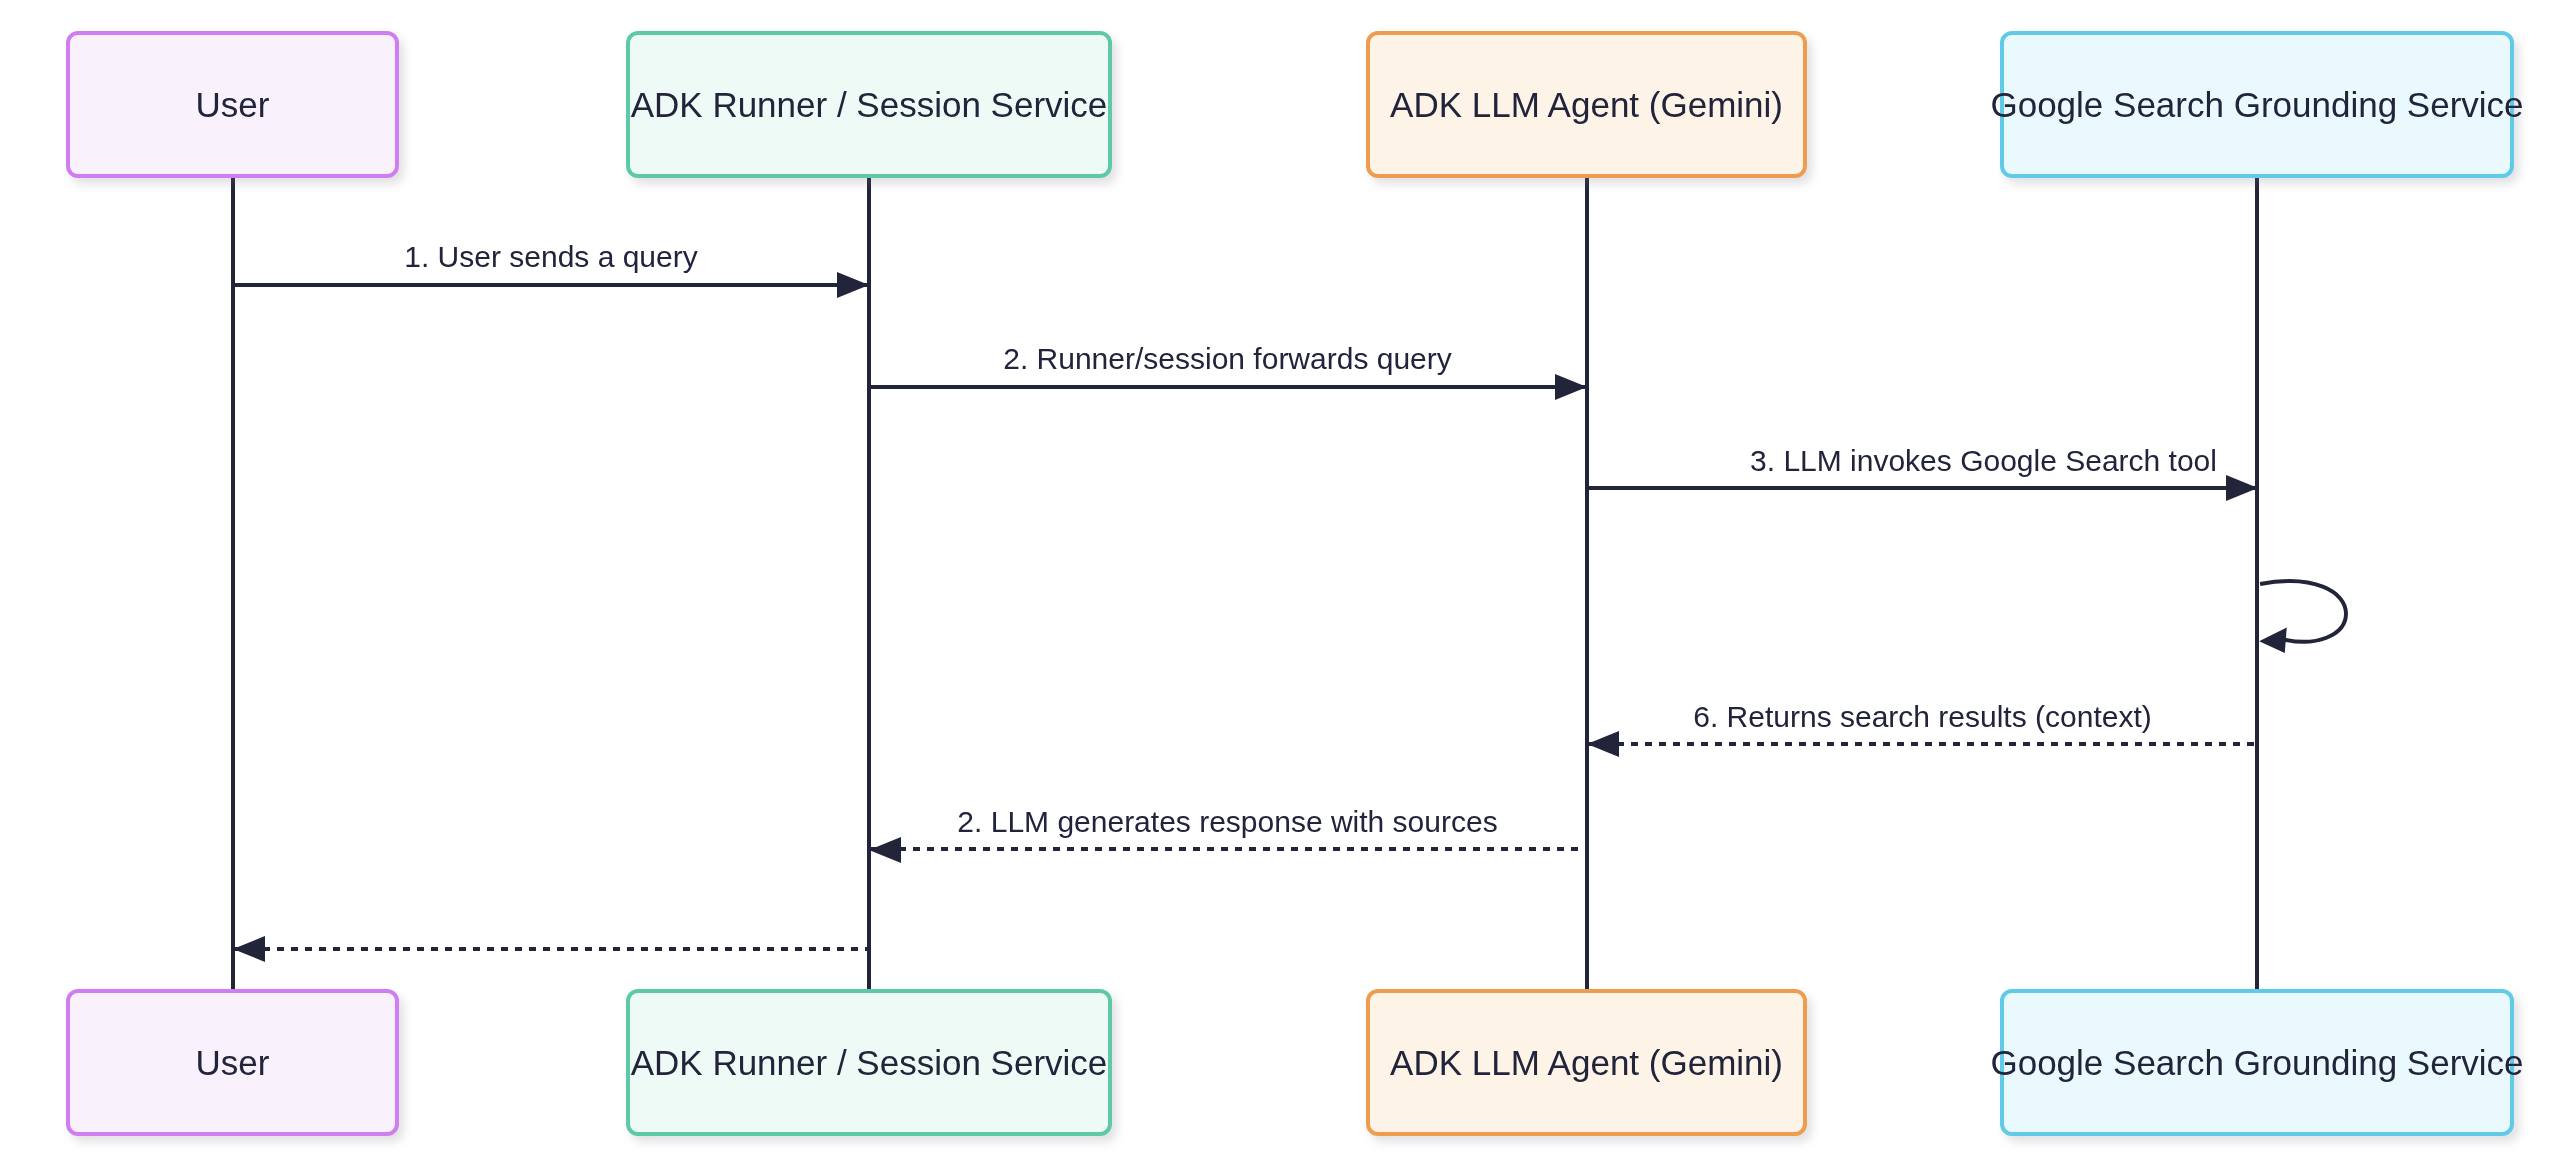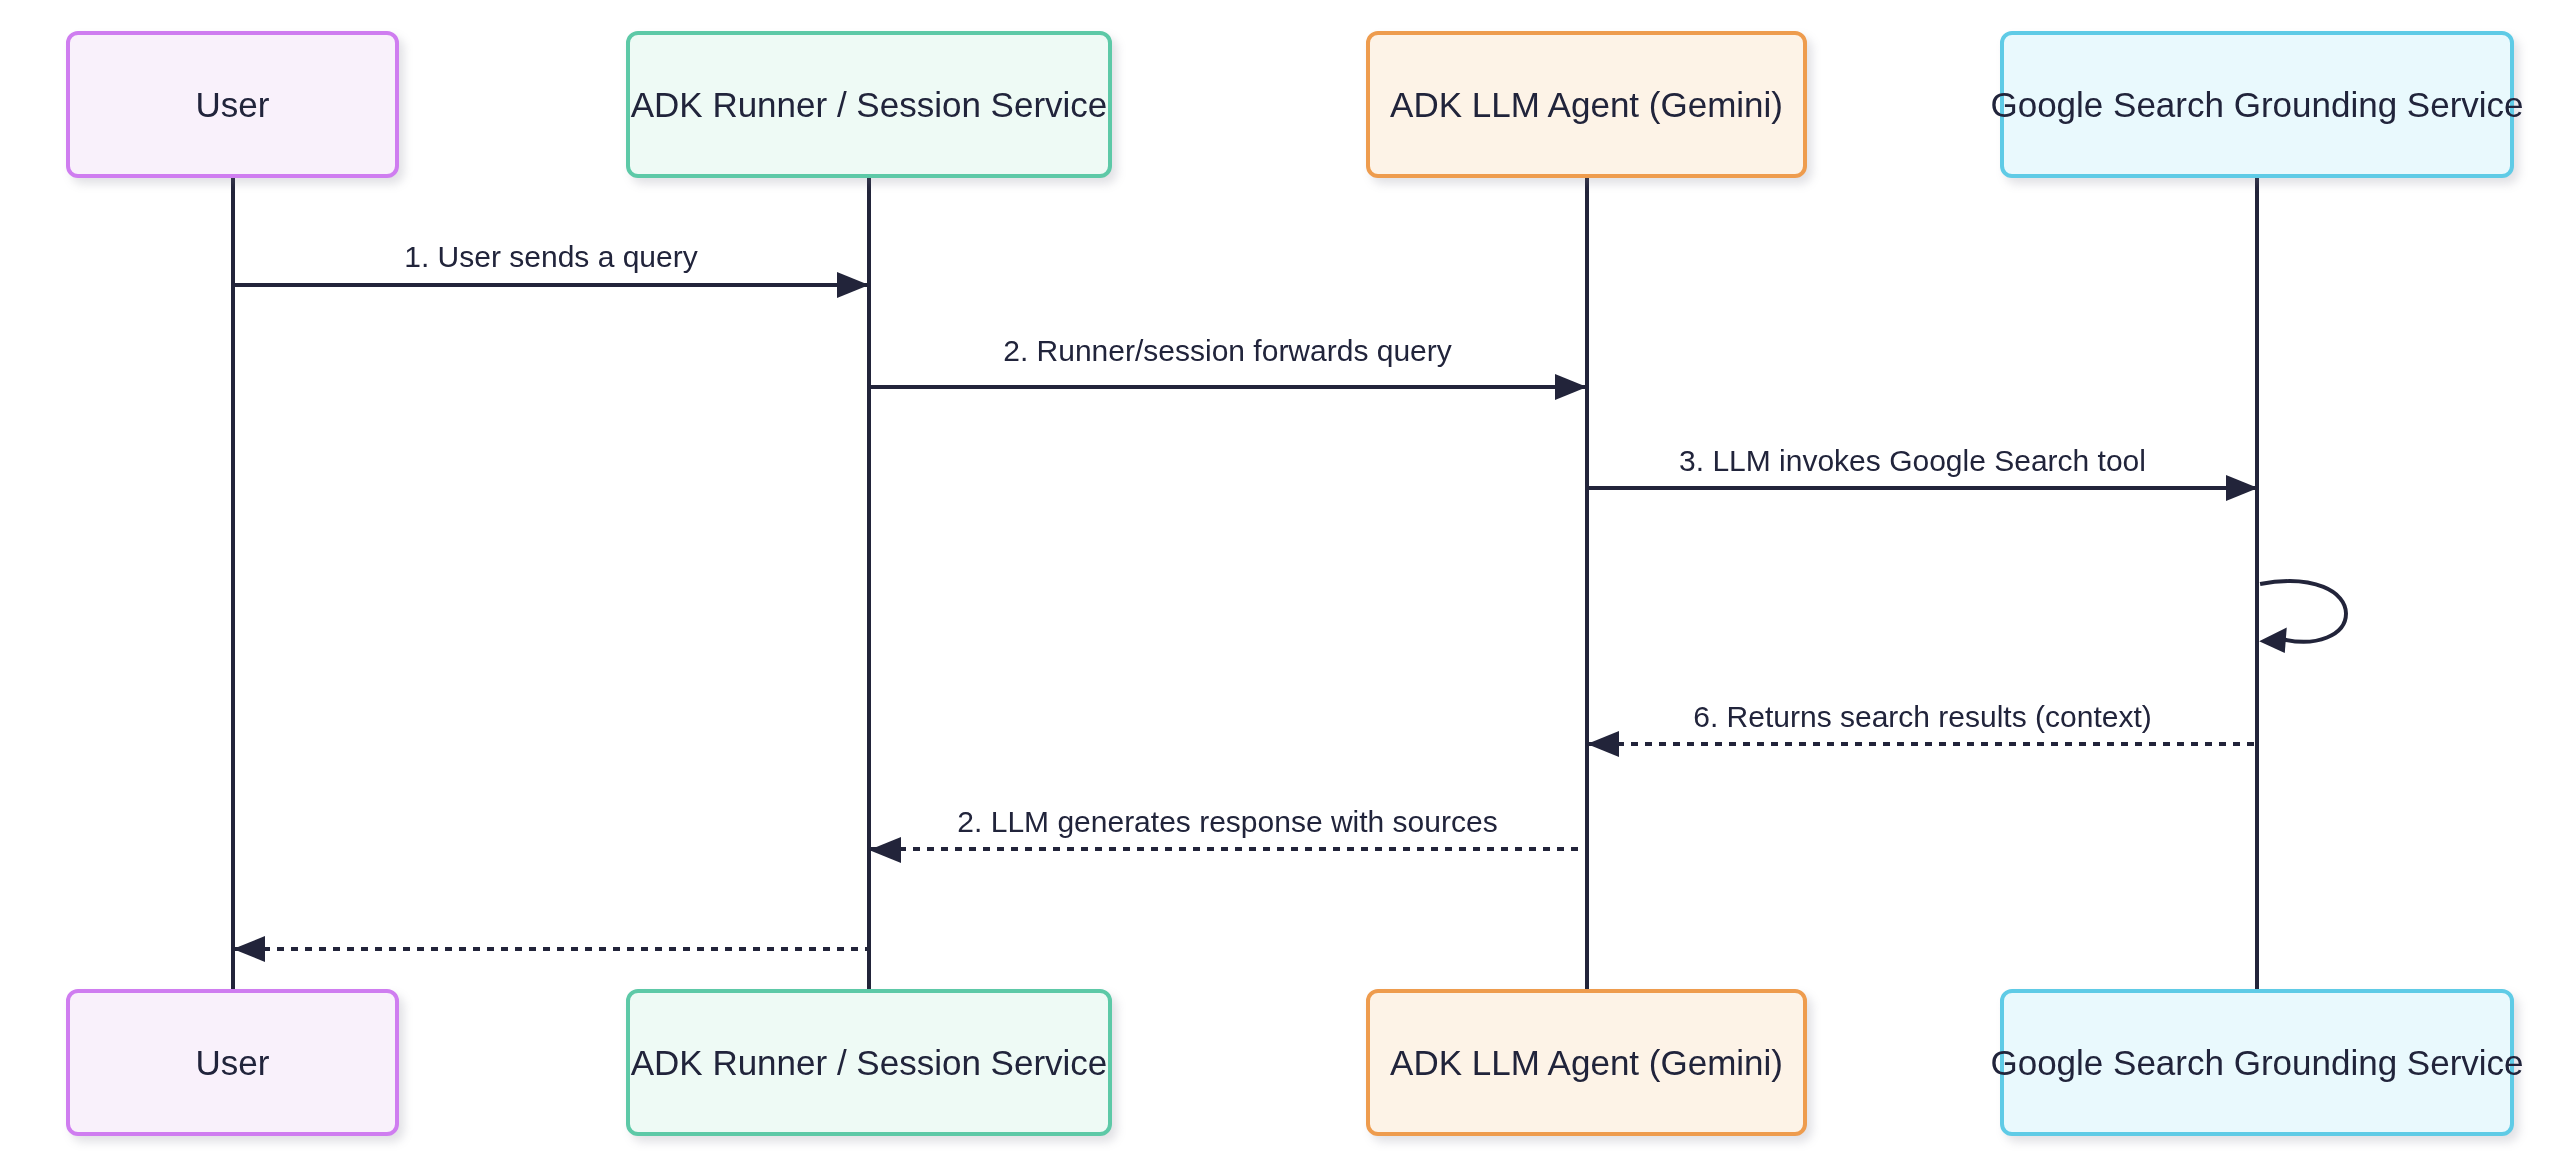--- a/index.html
+++ b/index.html
@@ -105,25 +105,25 @@
       <span>ADK LLM Agent (Gemini)</span>
     </div>
   <div class="actor" style="left: 2000px; top: 989px; width: 514px; background: rgb(233, 249, 253); border-color: rgb(95, 203, 230);">
       <span>Google Search Grounding Service</span>
     </div>
 
   <div class="mlabel" style="left:233px;width:636px;top:237px">1. User sends a query</div>
   <div class="mline solid" style="left:235px;width:634px;top:283px"></div>
   <div class="arr arr-r" style="left:837px;top:272px"></div>
 
-  <div class="mlabel" style="left:869px;width:717px;top:331px">2. Runner/session forwards query</div>
+  <div class="mlabel" style="left:869px;width:717px;top:339px">2. Runner/session forwards query</div>
   <div class="mline solid" style="left:871px;width:715px;top:385px"></div>
   <div class="arr arr-r" style="left:1555px;top:374px"></div>
 
-  <div class="mlabel" style="left:1577px;width:671px;top:441px">3. LLM invokes Google Search tool</div>
+  <div class="mlabel" style="left:1648px;width:671px;top:441px">3. LLM invokes Google Search tool</div>
   <div class="mline solid" style="left:1589px;width:669px;top:486px"></div>
   <div class="arr arr-r" style="left:2226px;top:475px"></div>
 
   <svg class="selfloop" style="left:2257px;top:580px" width="99" height="79" viewBox="0 0 100 80">
     <path d="M 3 4 C 58 -6, 90 12, 90 34 C 90 56, 60 68, 26 60"></path>
     <polygon points="2,62 30,48 28,74"></polygon>
   </svg>
 
   <div class="mlabel" style="left:1587px;width:671px;top:697px">6. Returns search results (context)</div>
   <div class="mline dotted" style="left:1589px;width:669px;top:742px"></div>

